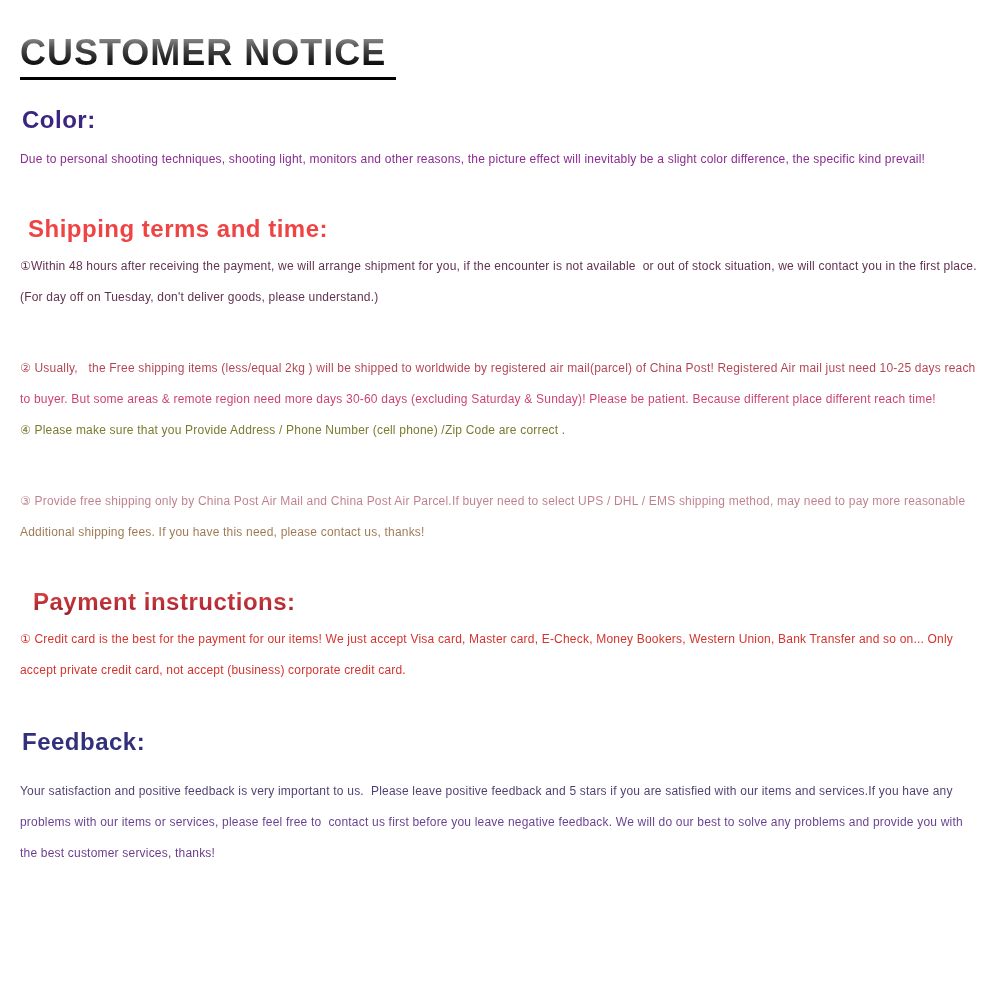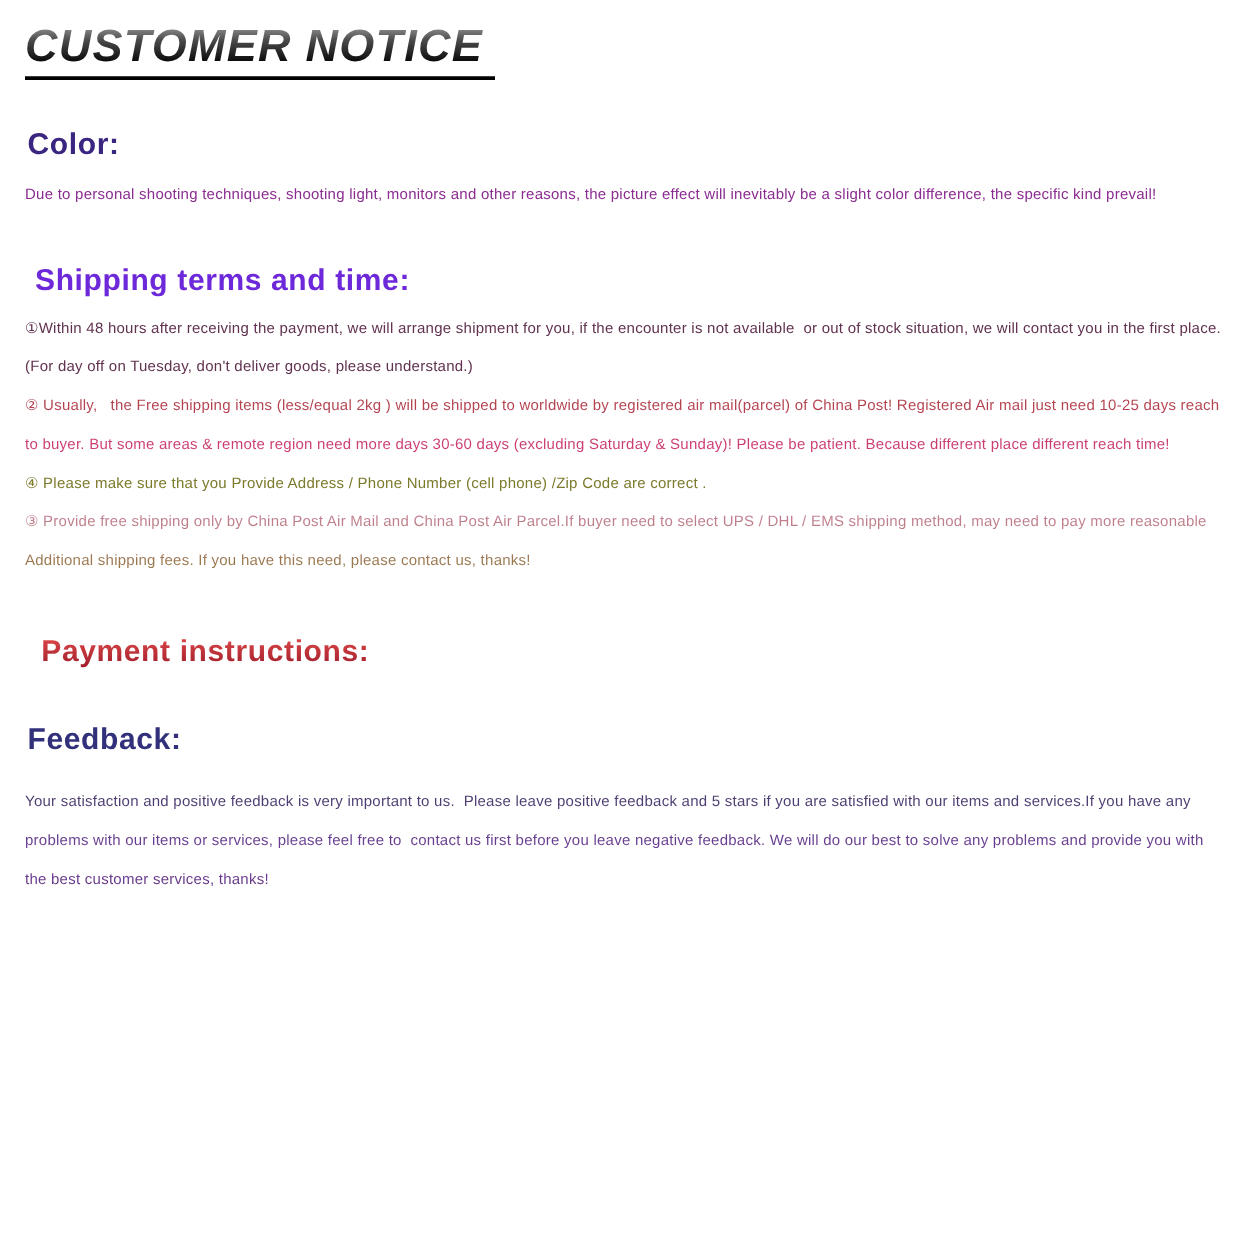--- a/index.html
+++ b/index.html
@@ -13,57 +13,57 @@
     overflow: hidden;
     font-family: "Liberation Sans", "DejaVu Sans", sans-serif;
   }
   .page {
     width: 960px;
     padding: 0 20px;
   }
   
   .title {
     display: inline-block;
-    margin: 16px 0 0 0;
+    margin: 32px 0 0 0;
     padding: 0 10px 3px 0;
     font-size: 36px;
     font-weight: bold;
-    font-style: italic;
     letter-spacing: 1px;
     border-bottom: 3px solid #000;
     background-image: linear-gradient(180deg, var(--t1) 0%, var(--t2) 35%, var(--t3) 80%);
     -webkit-background-clip: text;
     background-clip: text;
     color: transparent;
     -webkit-text-fill-color: transparent;
   }
   
   .heading {
     font-size: 24px;
     font-weight: bold;
     letter-spacing: 0.5px;
     margin: 0;
   }
-  .heading-color    { margin: 38px 0 10px 2px; }
+  .heading-color    { margin: 26px 0 10px 2px; }
   .heading-shipping { margin: 40px 0 8px 8px; }
   .heading-payment  { margin: 44px 0 8px 13px; }
   .heading-feedback { margin: 42px 0 20px 2px; }
   
   .para {
     margin: 0;
     font-size: 12px;
     line-height: 31px;
     letter-spacing: 0.2px;
     white-space: pre-wrap;
   }
   .grad2 {
     background-image: linear-gradient(180deg, var(--c1) 0%, var(--c2) 100%);
     -webkit-background-clip: text;
     background-clip: text;
     color: transparent;
+    margin-top: 40px;
     -webkit-text-fill-color: transparent;
   }
   .grad4 {
     background-image: linear-gradient(180deg, var(--c1) 0%, var(--c2) 38%, var(--c3) 70%, var(--c4) 100%);
     -webkit-background-clip: text;
     background-clip: text;
     color: transparent;
     -webkit-text-fill-color: transparent;
   }
 </style>
@@ -73,29 +73,30 @@
 <div class="page">
 
   <h1 class="title" style="--t1: #b3b3b3; --t2: #4d4d4d; --t3: #000000;">CUSTOMER NOTICE</h1>
 
   <section>
     <h2 class="heading heading-color" style="color: rgb(58, 37, 128);">Color:</h2>
     <p class="para" style="color: rgb(139, 44, 145);">Due to personal shooting techniques, shooting light, monitors and other reasons, the picture effect will inevitably be a slight color difference, the specific kind prevail!</p>
   </section>
 
   <section>
-    <h2 class="heading heading-shipping" style="color: #6d28d9;">Shipping terms and time:</h2>
+    <h2 class="heading heading-shipping" style="color: #ef4444;">Shipping terms and time:</h2>
     <p class="para" style="color: rgb(97, 50, 80);">①Within 48 hours after receiving the payment, we will arrange shipment for you, if the encounter is not available  or out of stock situation, we will contact you in the first place. (For day off on Tuesday, don't deliver goods, please understand.)</p>
     <p class="para grad2" style="--c1: #a8443e; --c2: #d63a82;">② Usually,   the Free shipping items (less/equal 2kg ) will be shipped to worldwide by registered air mail(parcel) of China Post! Registered Air mail just need 10-25 days reach to buyer. But some areas &amp; remote region need more days 30-60 days (excluding Saturday &amp; Sunday)! Please be patient. Because different place different reach time!</p>
     <p class="para" style="color: rgb(124, 122, 44);">④ Please make sure that you Provide Address / Phone Number (cell phone) /Zip Code are correct .</p>
     <p class="para grad2" style="--c1: #cf82a6; --c2: #8a7434;">③ Provide free shipping only by China Post Air Mail and China Post Air Parcel.If buyer need to select UPS / DHL / EMS shipping method, may need to pay more reasonable Additional shipping fees. If you have this need, please contact us, thanks!</p>
   </section>
 
   <section>
     <h2 class="heading heading-payment grad2" style="--c1: #e14b4b; --c2: #9a1a28;">Payment instructions:</h2>
+    <p class="para" style="color: rgb(213, 52, 46);">① Credit card is the best for the payment for our items! We just accept Visa card, Master card, E-Check, Money Bookers, Western Union, Bank Transfer and so on... Only accept private credit card, not accept (business) corporate credit card.</p>
   </section>
 
   <section>
     <h2 class="heading heading-feedback" style="color: rgb(50, 48, 123);">Feedback:</h2>
     <p class="para grad4" style="--c1: #453e66; --c2: #5a3b80; --c3: #7d42a6; --c4: #4d2c68;">Your satisfaction and positive feedback is very important to us.  Please leave positive feedback and 5 stars if you are satisfied with our items and services.If you have any problems with our items or services, please feel free to  contact us first before you leave negative feedback. We will do our best to solve any problems and provide you with the best customer services, thanks!</p>
   </section>
 
 </div>
 
 </body></html>

